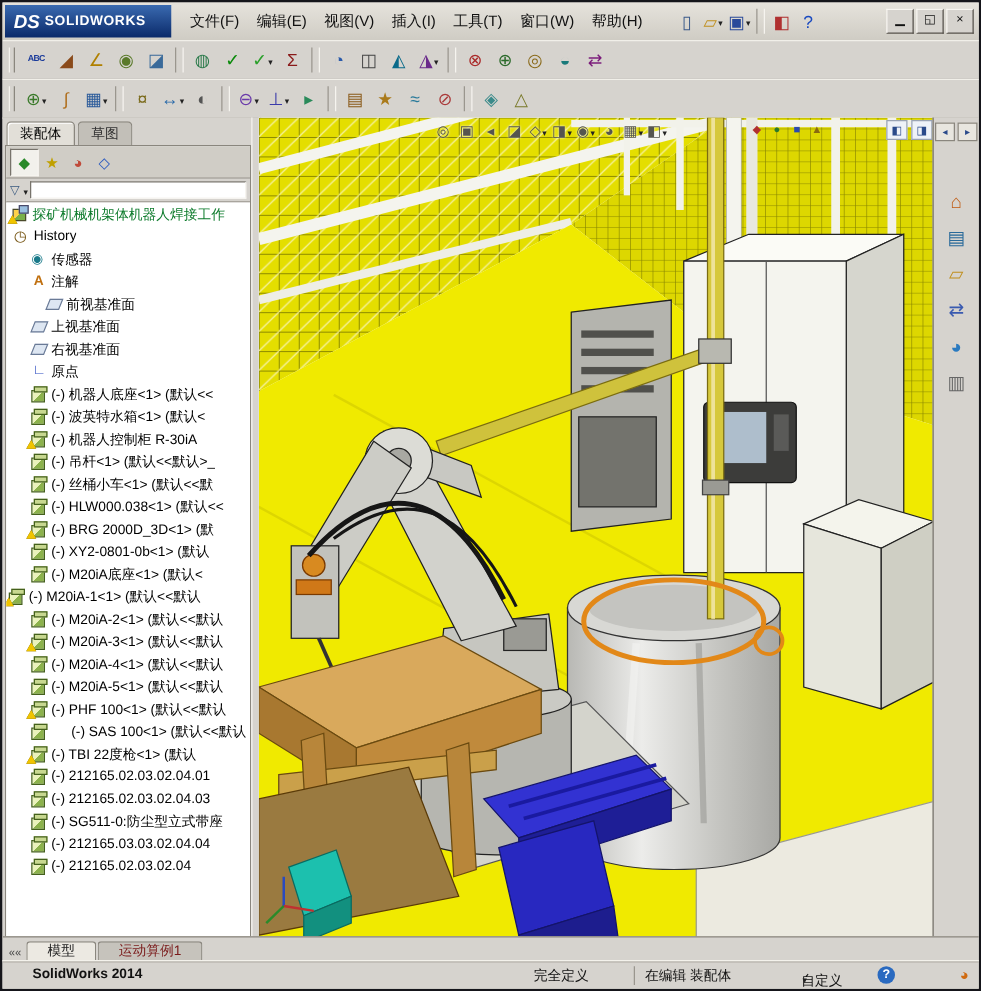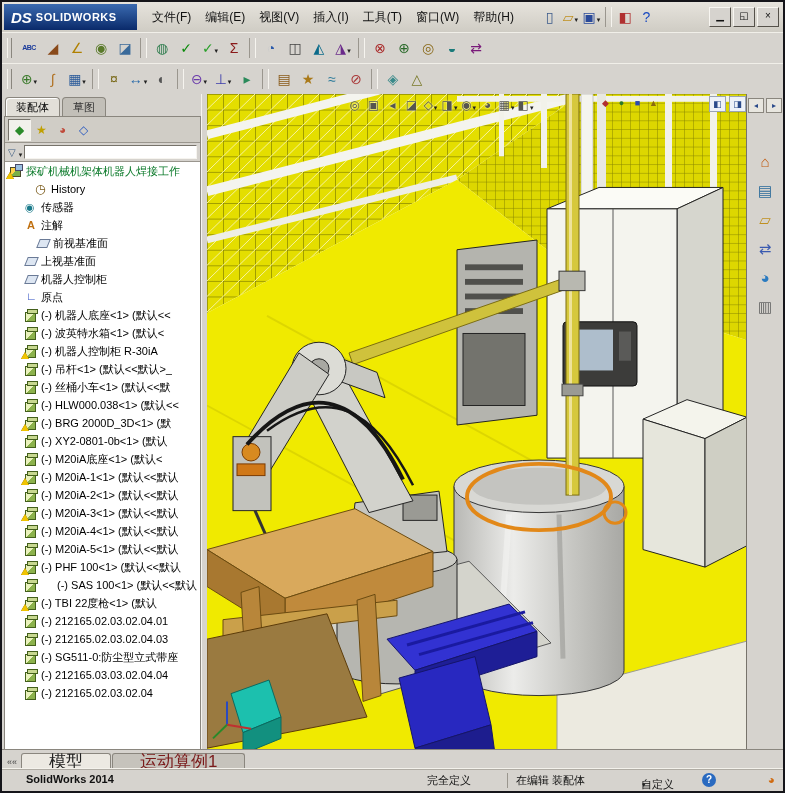--- a/index.html
+++ b/index.html
@@ -81,21 +81,21 @@
   .tp-top{display:flex;gap:2px;justify-content:center;padding-top:4px;}
   .tp-top .tb-icon{width:14px;height:13px;border:1px solid #8a867e;background:#e8e6df;}
   .tp-top .glyph{font-size:8px;color:#2a4a8a;}
   .tp-icons{display:flex;flex-direction:column;align-items:center;margin-top:38px;gap:8px;}
   .tp-icons .tb-icon{width:24px;height:21px;} .tp-icons .glyph{font-size:15px;}
 
   
   .tabsbar{position:absolute;left:0;right:0;bottom:22px;height:19px;background:#d6d3ce;border-top:1px solid #8a867e;
     display:flex;align-items:flex-end;padding-left:3px;}
   .tabnav{font-size:9px;color:#444;padding:0 4px 2px 2px;}
-  .btab{height:15px;line-height:15px;padding:0 27px;font-size:17px;border:1px solid #8a867e;border-bottom:none;
+  .btab{height:15px;line-height:15px;padding:0 16px;font-size:11px;border:1px solid #8a867e;border-bottom:none;
     border-radius:3px 3px 0 0;background:#c6c3bc;color:#222;margin-right:1px;}
   .btab.active{background:#ece9e2;}
   .btab.motion{color:#7a1a1a;}
   .statusbar{position:absolute;left:0;right:0;bottom:0;height:22px;background:#d6d3ce;border-top:1px solid #f4f2ec;
     box-shadow:inset 0 1px 0 #b0aca4;font-size:11px;color:#111;}
   .statusbar span{position:absolute;top:4px;white-space:nowrap;}
   .st-app{left:24px;font-weight:bold;}
   .st-defined{left:425px;}
   .st-editing{left:505px;border-left:1px solid #9a968e;padding-left:8px;}
   .st-custom{left:630px;border-left:1px solid #9a968e;padding-left:8px;}
@@ -360,21 +360,21 @@
       </div>
       <div class="tree">
 
           <div class="tree-row" data-icon="assembly" style="padding-left: 3px;">
             <span class="ticon">
               <i class="warnbadge"></i>
             </span>
             <span class="tlabel" style="color: rgb(11, 122, 42);">探矿机械机架体机器人焊接工作</span>
           </div>
 
-          <div class="tree-row" data-icon="history" style="padding-left: 28px; align-items: center;">
+          <div class="tree-row" data-icon="history" style="padding-left: 4px; align-items: center;">
             <span class="ticon"></span>
             <span class="tlabel">History</span>
           </div>
 
           <div class="tree-row" data-icon="sensor" style="padding-left: 18px;">
             <span class="ticon"></span>
             <span class="tlabel">传感器</span>
           </div>
 
           <div class="tree-row" data-icon="annotations" style="padding-left: 18px;">
@@ -387,21 +387,21 @@
             <span class="tlabel">前视基准面</span>
           </div>
 
           <div class="tree-row" data-icon="plane" style="padding-left: 18px;">
             <span class="ticon"></span>
             <span class="tlabel">上视基准面</span>
           </div>
 
           <div class="tree-row" data-icon="plane" style="padding-left: 18px;">
             <span class="ticon"></span>
-            <span class="tlabel">机器人控制柜</span>
+            <span class="tlabel">右视基准面</span>
           </div>
 
           <div class="tree-row" data-icon="origin" style="padding-left: 18px;">
             <span class="ticon"></span>
             <span class="tlabel">原点</span>
           </div>
 
 
           <div class="tree-row" data-icon="component" style="padding-left: 18px;">
             <span class="ticon"></span>
@@ -446,21 +446,21 @@
           <div class="tree-row" data-icon="component" style="padding-left: 18px;">
             <span class="ticon"></span>
             <span class="tlabel">(-) XY2-0801-0b&lt;1&gt; (默认</span>
           </div>
 
           <div class="tree-row" data-icon="component" style="padding-left: 18px;">
             <span class="ticon"></span>
             <span class="tlabel">(-) M20iA底座&lt;1&gt; (默认&lt;</span>
           </div>
 
-          <div class="tree-row" data-icon="component" style="padding-left: 18px;">
+          <div class="tree-row" data-icon="component" style="">
             <span class="ticon">
               <i class="warnbadge"></i>
             </span>
             <span class="tlabel">(-) M20iA-1&lt;1&gt; (默认&lt;&lt;默认</span>
           </div>
 
           <div class="tree-row" data-icon="component" style="padding-left: 18px;">
             <span class="ticon"></span>
             <span class="tlabel">(-) M20iA-2&lt;1&gt; (默认&lt;&lt;默认</span>
           </div>

